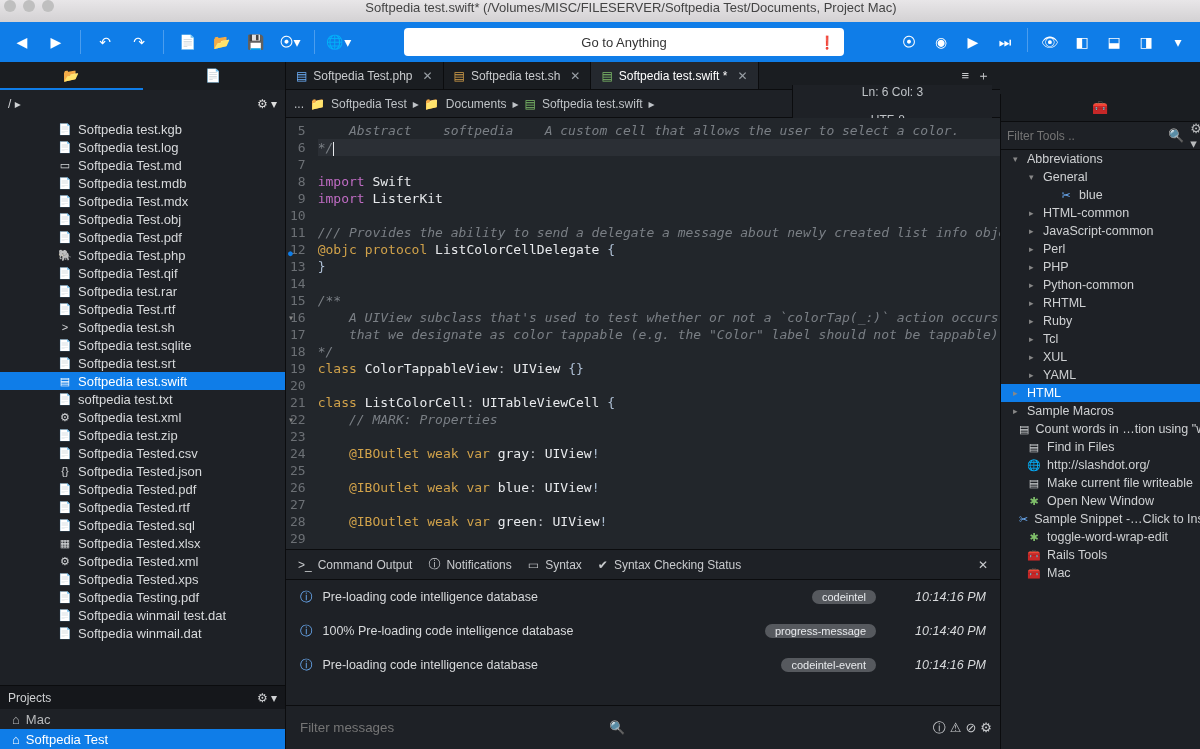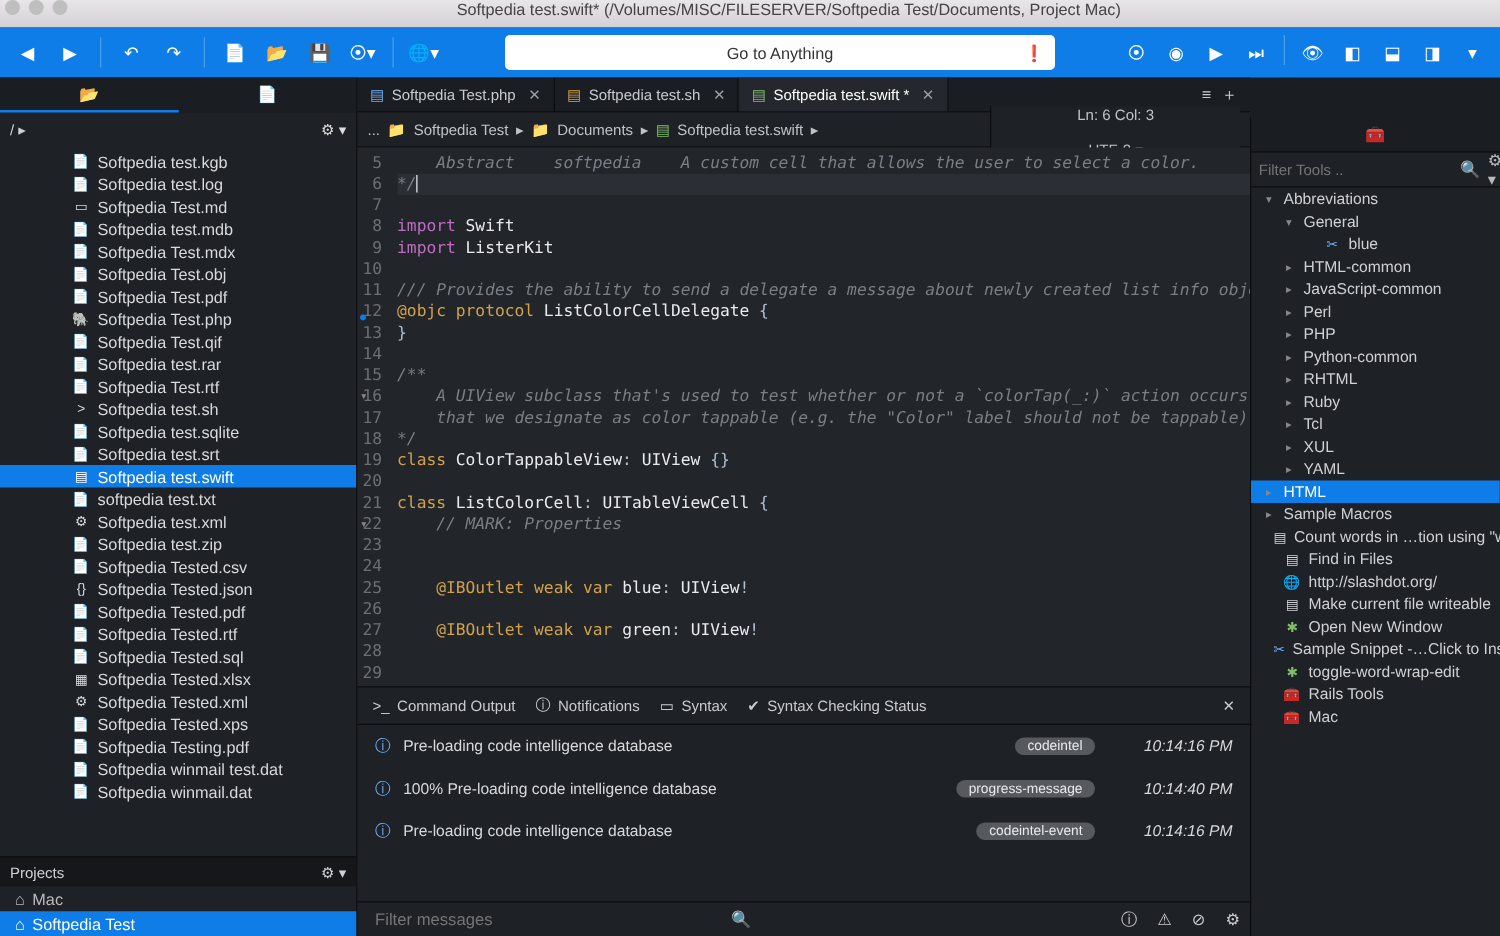--- a/index.html
+++ b/index.html
@@ -51,21 +51,21 @@
 .c-id  { color: #e8eaed; }
 .c-pn  { color: #82c0ff; }
 .c-br  { color: #aebfd4; }
 .bottom { height: 200px; background: #1e2126; display: flex; flex-direction: column; border-top: 1px solid #0b0c0e; }
 .btabs { height: 30px; display: flex; align-items: center; gap: 16px; padding: 0 12px; color: #c9cbce; font-size: 12px; border-bottom: 1px solid #0b0c0e; }
 .btab { display: flex; align-items: center; gap: 6px; }
 .btabs .bx { margin-left: auto; }
 .notif { display: flex; align-items: center; height: 34px; padding: 0 14px; gap: 10px; font-size: 12.5px; color: #d7d9db; }
 .notif .badge { margin-left: auto; background: #56595e; color: #e8eaed; border-radius: 10px; padding: 1px 10px; font-size: 11px; }
 .notif .time { width: 100px; text-align: right; color: #d7d9db; font-style: italic; }
-.filterbar { height: 28px; margin-top: auto; display: flex; align-items: center; padding: 12px 8px; gap: 16px; border-top: 1px solid #0b0c0e; }
+.filterbar { height: 44px; margin-top: auto; display: flex; align-items: center; padding: 12px 8px; gap: 4px; border-top: 1px solid #0b0c0e; }
 .filterbar input { flex: 1; background: transparent; border: none; color: #9aa0a6; padding: 6px; outline: none; }
 .filterbar .ric { color: #c9cbce; }
 .right { width: 200px; background: #1e2126; border-left: 1px solid #0b0c0e; display: flex; flex-direction: column; margin-top: 32px; }
 .r-hdr { height: 28px; background: #1a1d21; display: flex; align-items: center; justify-content: center; color: #c9cbce; border-bottom: 1px solid #0b0c0e; }
 .r-filter { height: 28px; display: flex; align-items: center; padding: 0 6px; gap: 6px; border-bottom: 1px solid #0b0c0e; }
 .r-filter input { flex: 1; background: transparent; border: none; color: #f9a8d4; outline: none; font-size: 12px; }
 .rlist { flex: 1; overflow: auto; font-size: 12.5px; }
 .rrow { display: flex; align-items: center; height: 18px; padding: 0 6px 0 12px; gap: 6px; color: #cfd1d3; white-space: nowrap; }
 .rrow.l1 { padding-left: 12px; }
 .rrow.l2 { padding-left: 28px; }
@@ -345,20 +345,21 @@
           <div class="cl"> </div>
           <div class="cl"><span class="c-cmt">/**</span></div>
           <div class="cl"><span class="c-cmt">    A UIView subclass that's used to test whether or not a `colorTap(_:)` action occurs from a vi</span></div>
           <div class="cl"><span class="c-cmt">    that we designate as color tappable (e.g. the "Color" label should not be tappable).</span></div>
           <div class="cl"><span class="c-cmt">*/</span></div>
           <div class="cl"><span class="c-kw">class</span> <span class="c-id">ColorTappableView</span>: <span class="c-id">UIView</span> <span class="c-br">{}</span></div>
           <div class="cl"> </div>
           <div class="cl"><span class="c-kw">class</span> <span class="c-id">ListColorCell</span>: <span class="c-id">UITableViewCell</span> <span class="c-br">{</span></div>
           <div class="cl"><span class="c-cmt">    // MARK: Properties</span></div>
           <div class="cl"> </div>
+          <div class="cl">    <span class="c-kw">@IBOutlet</span> <span class="c-kw">weak</span> <span class="c-kw">var</span> <span class="c-id">gray</span>: <span class="c-id">UIView</span><span class="c-br">!</span></div>
           <div class="cl"> </div>
           <div class="cl">    <span class="c-kw">@IBOutlet</span> <span class="c-kw">weak</span> <span class="c-kw">var</span> <span class="c-id">blue</span>: <span class="c-id">UIView</span><span class="c-br">!</span></div>
           <div class="cl"> </div>
           <div class="cl">    <span class="c-kw">@IBOutlet</span> <span class="c-kw">weak</span> <span class="c-kw">var</span> <span class="c-id">green</span>: <span class="c-id">UIView</span><span class="c-br">!</span></div>
         </div>
     </div>
     <div class="bottom">
       <div class="btabs">
         <span class="btab">&gt;_ <span>Command Output</span></span>
         <span class="btab">ⓘ <span>Notifications</span></span>

